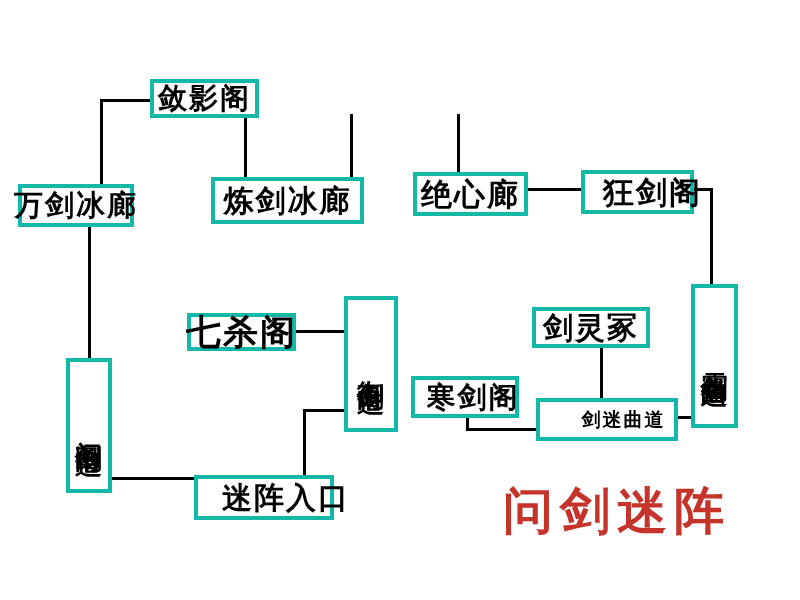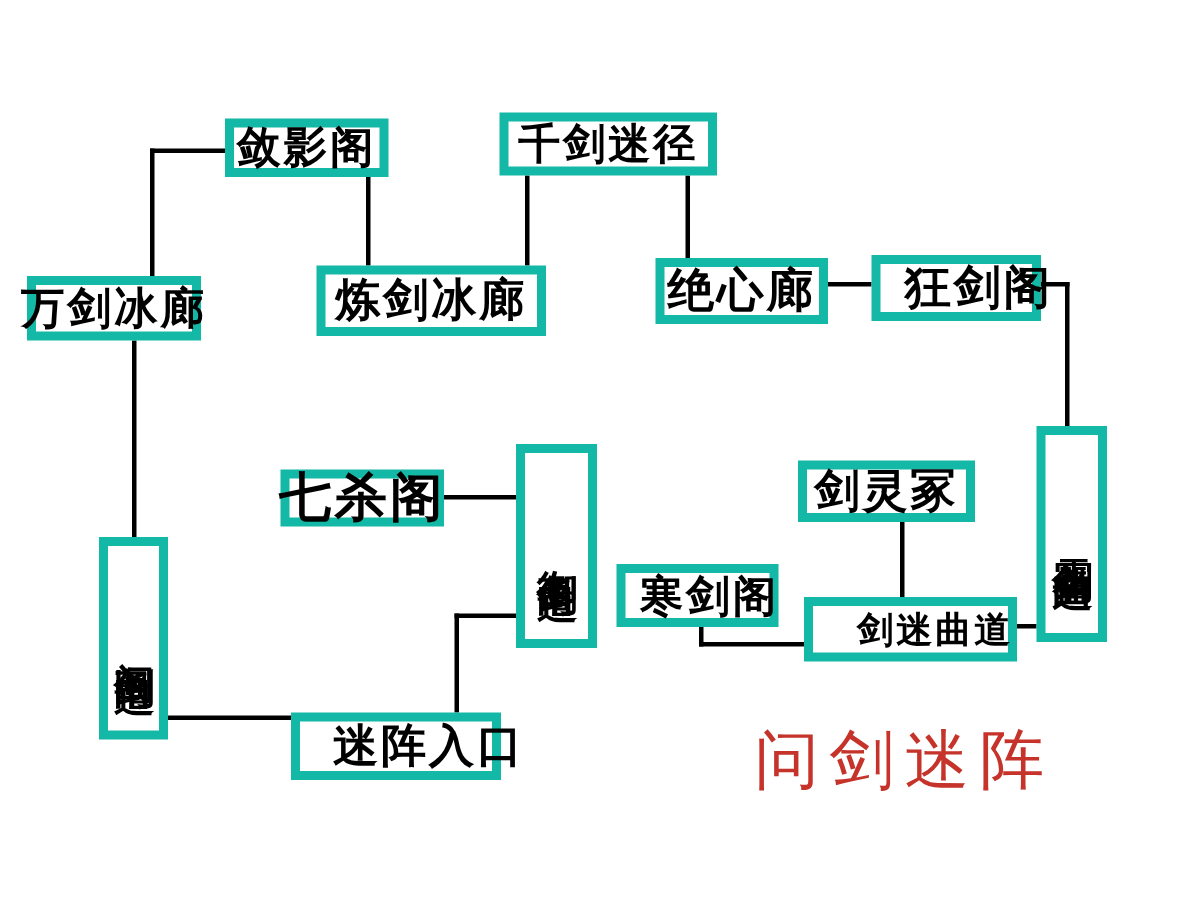--- a/index.html
+++ b/index.html
@@ -10,21 +10,21 @@
     overflow: hidden;
   }
   #canvas {
     position: relative;
     width: 800px; height: 600px;
     background: #ffffff;
   }
   .node {
     position: absolute;
     box-sizing: border-box;
-    border: 6px solid #14b8a6;
+    border: 4px solid #14b8a6;
     background: #ffffff;
     display: flex;
     align-items: center;
     justify-content: center;
     color: #000000;
     font-weight: 700;
     font-size: 29px;
     line-height: 1;
     letter-spacing: 2px;
     white-space: nowrap;
@@ -39,28 +39,28 @@
   .edge {
     position: absolute;
     background: #000000;
     z-index: 1;
   }
   
   .n-lianyingge      { left:150px; top:79px;  width:109px; height:39px; }
   .n-qianjianmijing  { left:333px; top:75px;  width:145px; height:42px; font-size:28px; }
   .n-wanjianbinglang { left:18px;  top:184px; width:116px; height:43px; }
   .n-lianjianbinglang{ left:211px; top:177px; width:153px; height:47px; font-size:30px; }
-  .n-juexinlang      { left:413px; top:172px; width:115px; height:44px; font-size:31px;margin-left:24px; }
+  .n-juexinlang      { left:413px; top:172px; width:115px; height:44px; font-size:31px; }
   .n-kuangjiange     { left:581px; top:170px; width:113px; height:44px; font-size:31px;padding-left:30px; }
   .n-shuangjianqudao { left:691px; top:284px; width:47px;  height:144px; }
   .n-qishage         { left:187px; top:313px; width:109px; height:38px; font-size:35px; }
   .n-yujianyongdao   { left:344px; top:296px; width:54px;  height:136px; }
   .n-jianlingzhong   { left:532px; top:307px; width:118px; height:41px; font-size:30px; }
   .n-hanjiange       { left:411px; top:376px; width:108px; height:42px; font-size:29px;padding-left:16px; }
-  .n-jianmiqudao     { left:536px; top:398px; width:142px; height:43px; font-size:24px;padding-left:33px; }
+  .n-jianmiqudao     { left:536px; top:398px; width:142px; height:43px; font-size:19px;padding-left:33px; }
   .n-wenjianyongdao  { left:66px;  top:358px; width:46px;  height:135px; font-size:25px; }
   .n-mizhenrukou     { left:194px; top:475px; width:140px; height:45px; font-size:30px;padding-left:44px; }
   
   .e1  { left:100px; top:99px;  width:50px;  height:3px; }   
   .e2  { left:100px; top:99px;  width:3px;   height:88px; }  
   .e3  { left:244px; top:115px; width:3px;   height:64px; }  
   .e4  { left:350px; top:114px; width:3px;   height:65px; }  
   .e5  { left:457px; top:114px; width:3px;   height:60px; }  
   .e6  { left:525px; top:188px; width:58px;  height:3px; }   
   .e7  { left:691px; top:188px; width:22px;  height:3px; }   
@@ -71,22 +71,22 @@
   .e12 { left:303px; top:409px; width:3px;   height:68px; }  
   .e13 { left:109px; top:477px; width:87px;  height:3px; }   
   .e14 { left:466px; top:415px; width:3px;   height:16px; }  
   .e15 { left:466px; top:428px; width:72px;  height:3px; }   
   .e16 { left:600px; top:345px; width:3px;   height:55px; }  
   .e17 { left:675px; top:416px; width:18px;  height:3px; }   
   
   .maze-title {
     position: absolute;
     left: 503px; top: 486px;
-    font-size: 43px;
-    font-weight: 400;
+    font-size: 50px;
+    font-weight: 700;
     letter-spacing: 7px;
     line-height: 1;
     white-space: nowrap;
     z-index: 2;
   }
 </style>
 </head>
 <body>
 
 <div id="canvas">
@@ -103,21 +103,20 @@
   <div class="edge e10"></div>
   <div class="edge e11"></div>
   <div class="edge e12"></div>
   <div class="edge e13"></div>
   <div class="edge e14"></div>
   <div class="edge e15"></div>
   <div class="edge e16"></div>
   <div class="edge e17"></div>
 
   <div class="node n-lianyingge">敛影阁</div>
-  <div class="node n-qianjianmijing">千剑迷径</div>
   <div class="node n-wanjianbinglang">万剑冰廊</div>
   <div class="node n-lianjianbinglang">炼剑冰廊</div>
   <div class="node n-juexinlang">绝心廊</div>
   <div class="node n-kuangjiange">狂剑阁</div>
   <div class="node vertical n-shuangjianqudao">霜剑曲道</div>
   <div class="node n-qishage">七杀阁</div>
   <div class="node vertical n-yujianyongdao">御剑甬道</div>
   <div class="node n-jianlingzhong">剑灵冢</div>
   <div class="node n-hanjiange">寒剑阁</div>
   <div class="node n-jianmiqudao">剑迷曲道</div>

